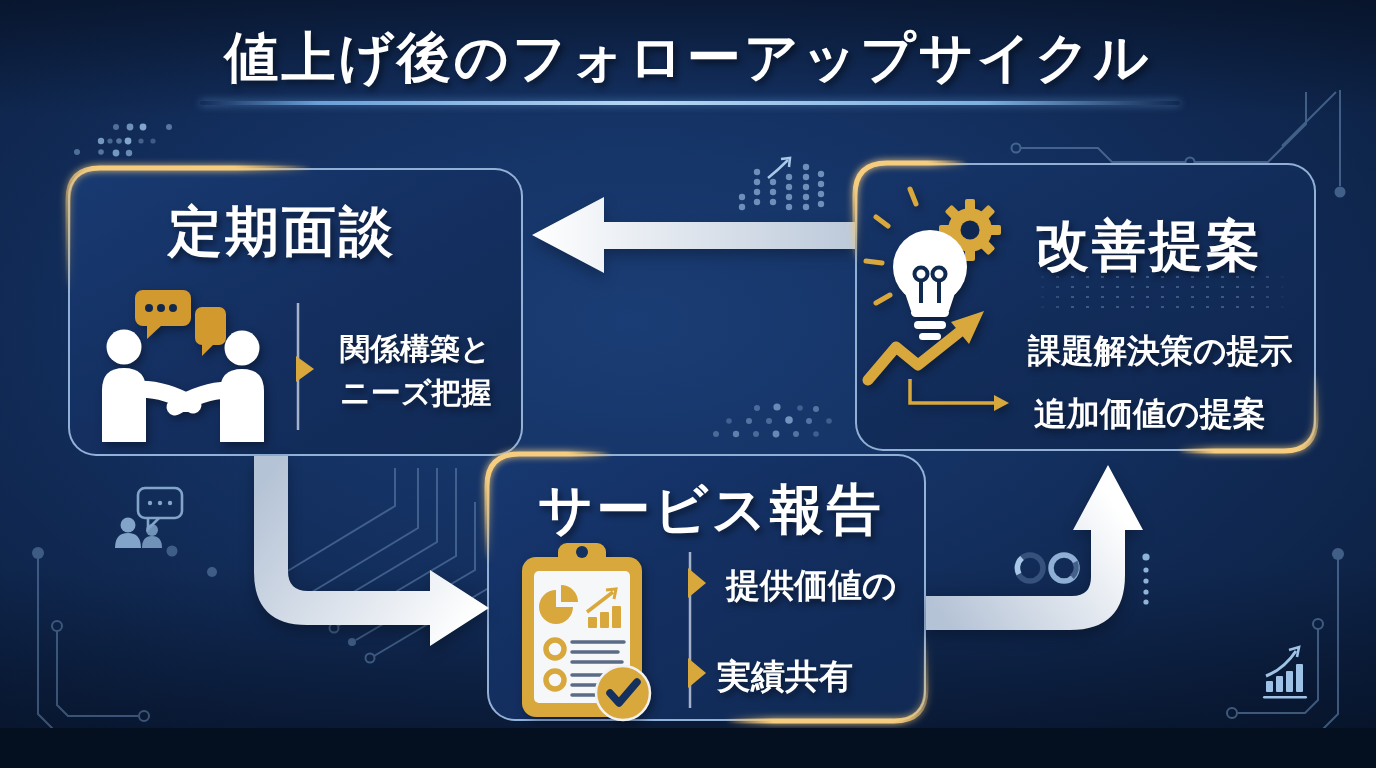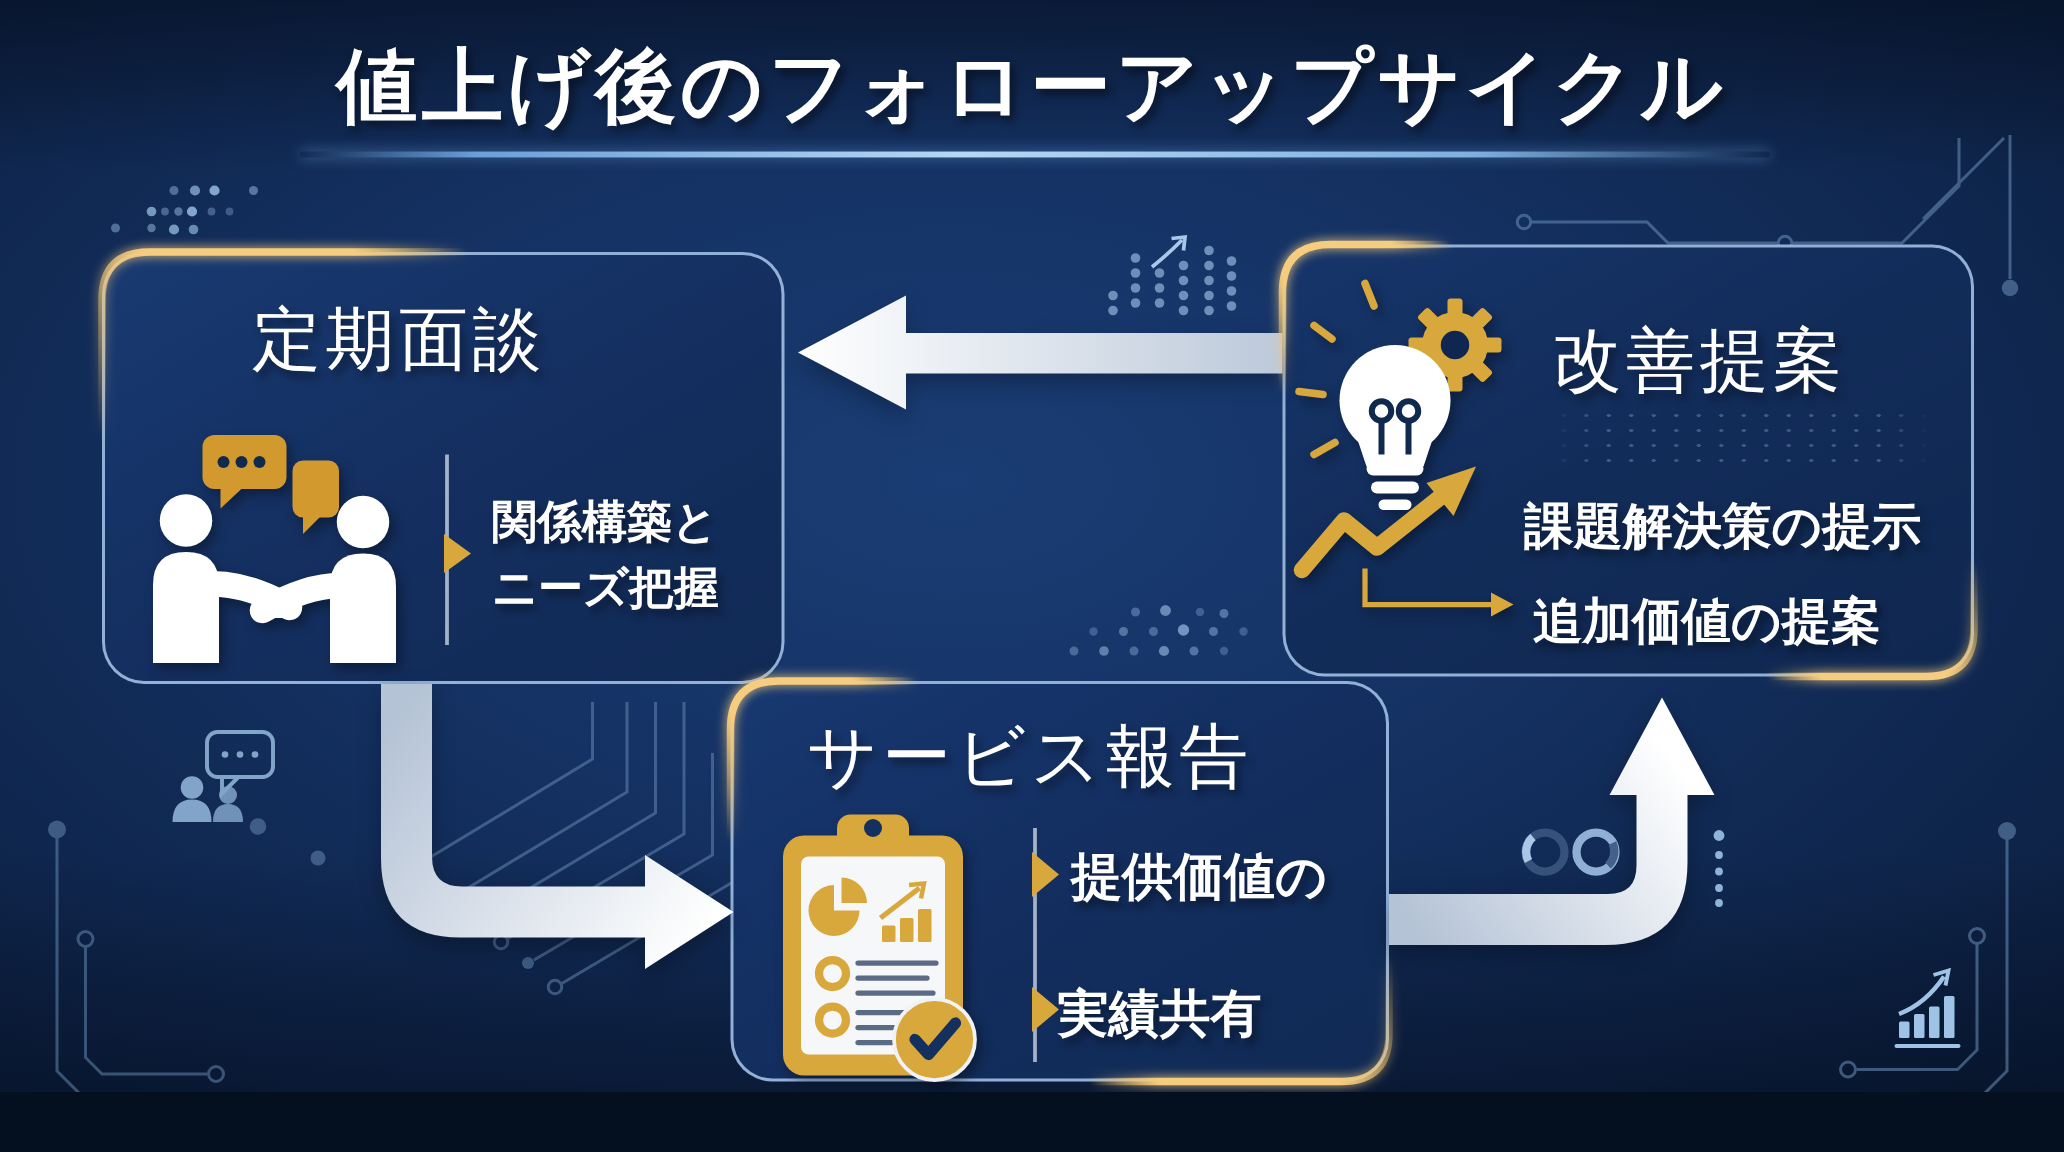--- a/index.html
+++ b/index.html
@@ -32,22 +32,22 @@
     mask-image:linear-gradient(90deg,transparent,#000 12%,#000 88%,transparent);
   }
   #over-svg{position:absolute;left:0;top:0;z-index:4;}
   .txt{position:absolute;z-index:5;color:#fff;font-weight:800;
     text-shadow:3px 4px 6px rgba(0,0,0,.45);white-space:nowrap;}
   #main-title{left:0;top:22px;width:1376px;text-align:center;font-size:54px;
     font-weight:900;letter-spacing:3px;z-index:5;}
   #title-underline{left:200px;top:101px;width:980px;height:4px;z-index:5;border-radius:2px;
     background:linear-gradient(90deg,rgba(106,160,216,0) 0%,#6aa0d8 12%,#b6d7f4 45%,#7db0e0 80%,rgba(106,160,216,0) 100%);
     box-shadow:0 0 9px rgba(120,180,240,.55);}
-  .box-title{font-size:46px;font-weight:400;letter-spacing:3px;}
-  .pt{font-size:31px;line-height:44px;}
+  .box-title{font-size:54px;font-weight:700;letter-spacing:3px;}
+  .pt{font-size:31px;line-height:44px;margin-left:12px;}
   .icon{position:absolute;z-index:5;filter:drop-shadow(3px 4px 4px rgba(0,0,0,.35));}
 </style>
 </head>
 <body>
 
 <div id="stage">
 
   <svg id="deco-svg" width="1376" height="768" viewBox="0 0 1376 768">
 
     <g fill="#8fb4da">

